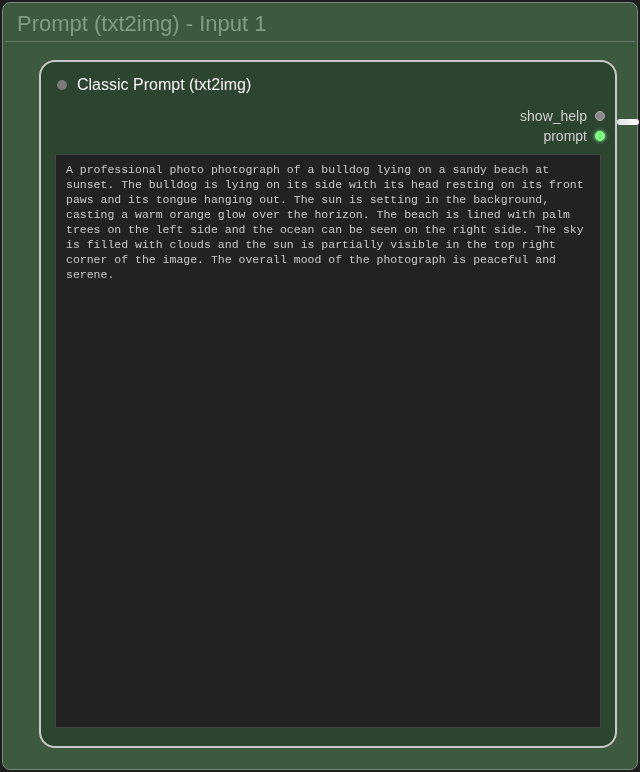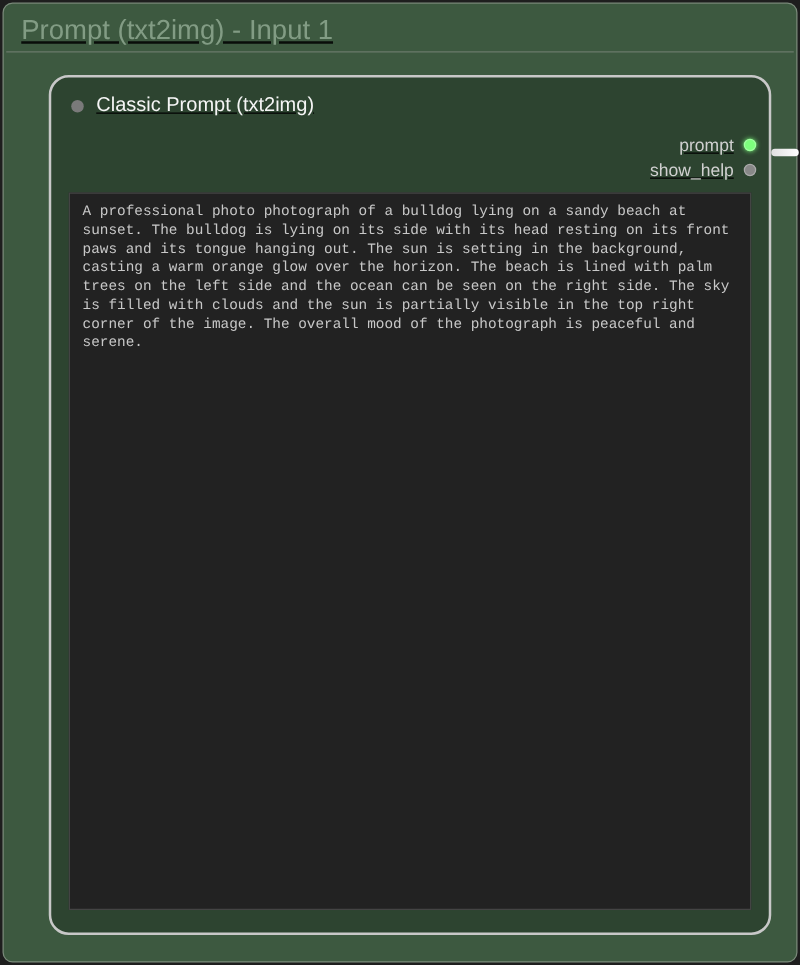--- a/index.html
+++ b/index.html
@@ -15,21 +15,20 @@
       padding: 2px;
       overflow: hidden;
     }
     .outer-panel {
       width: 100%;
       height: 100%;
       background: #3d5940;
       border: 1px solid #7a8a7a;
       border-radius: 8px;
       position: relative;
-      text-decoration: underline;
     }
     .outer-title {
       font-size: 22px;
       color: #8fa891;
       padding: 8px 14px 4px 14px;
       font-weight: normal;
       opacity: 0.85;
     }
     .outer-divider {
       height: 1px;
@@ -130,26 +129,26 @@
   <div class="outer-divider"></div>
 
   <div class="inner-panel">
     <div class="inner-header">
       <span class="status-dot"></span>
       <span class="inner-title">Classic Prompt (txt2img)</span>
     </div>
 
     <div class="port-rows">
       <div class="port-row">
+        <span class="port-label">show_help</span>
+        <span class="port-dot inactive"></span>
+      </div>
+      <div class="port-row">
         <span class="port-label">prompt</span>
         <span class="port-dot active"></span>
-      </div>
-      <div class="port-row">
-        <span class="port-label">show_help</span>
-        <span class="port-dot inactive"></span>
       </div>
     </div>
 
     <div class="textarea-wrap">
       <textarea class="prompt-textarea" spellcheck="false" style="">A professional photo photograph of a bulldog lying on a sandy beach at sunset. The bulldog is lying on its side with its head resting on its front paws and its tongue hanging out. The sun is setting in the background, casting a warm orange glow over the horizon. The beach is lined with palm trees on the left side and the ocean can be seen on the right side. The sky is filled with clouds and the sun is partially visible in the top right corner of the image. The overall mood of the photograph is peaceful and serene.</textarea>
     </div>
   </div>
 
   <div class="connection-line"></div>
 </div>

